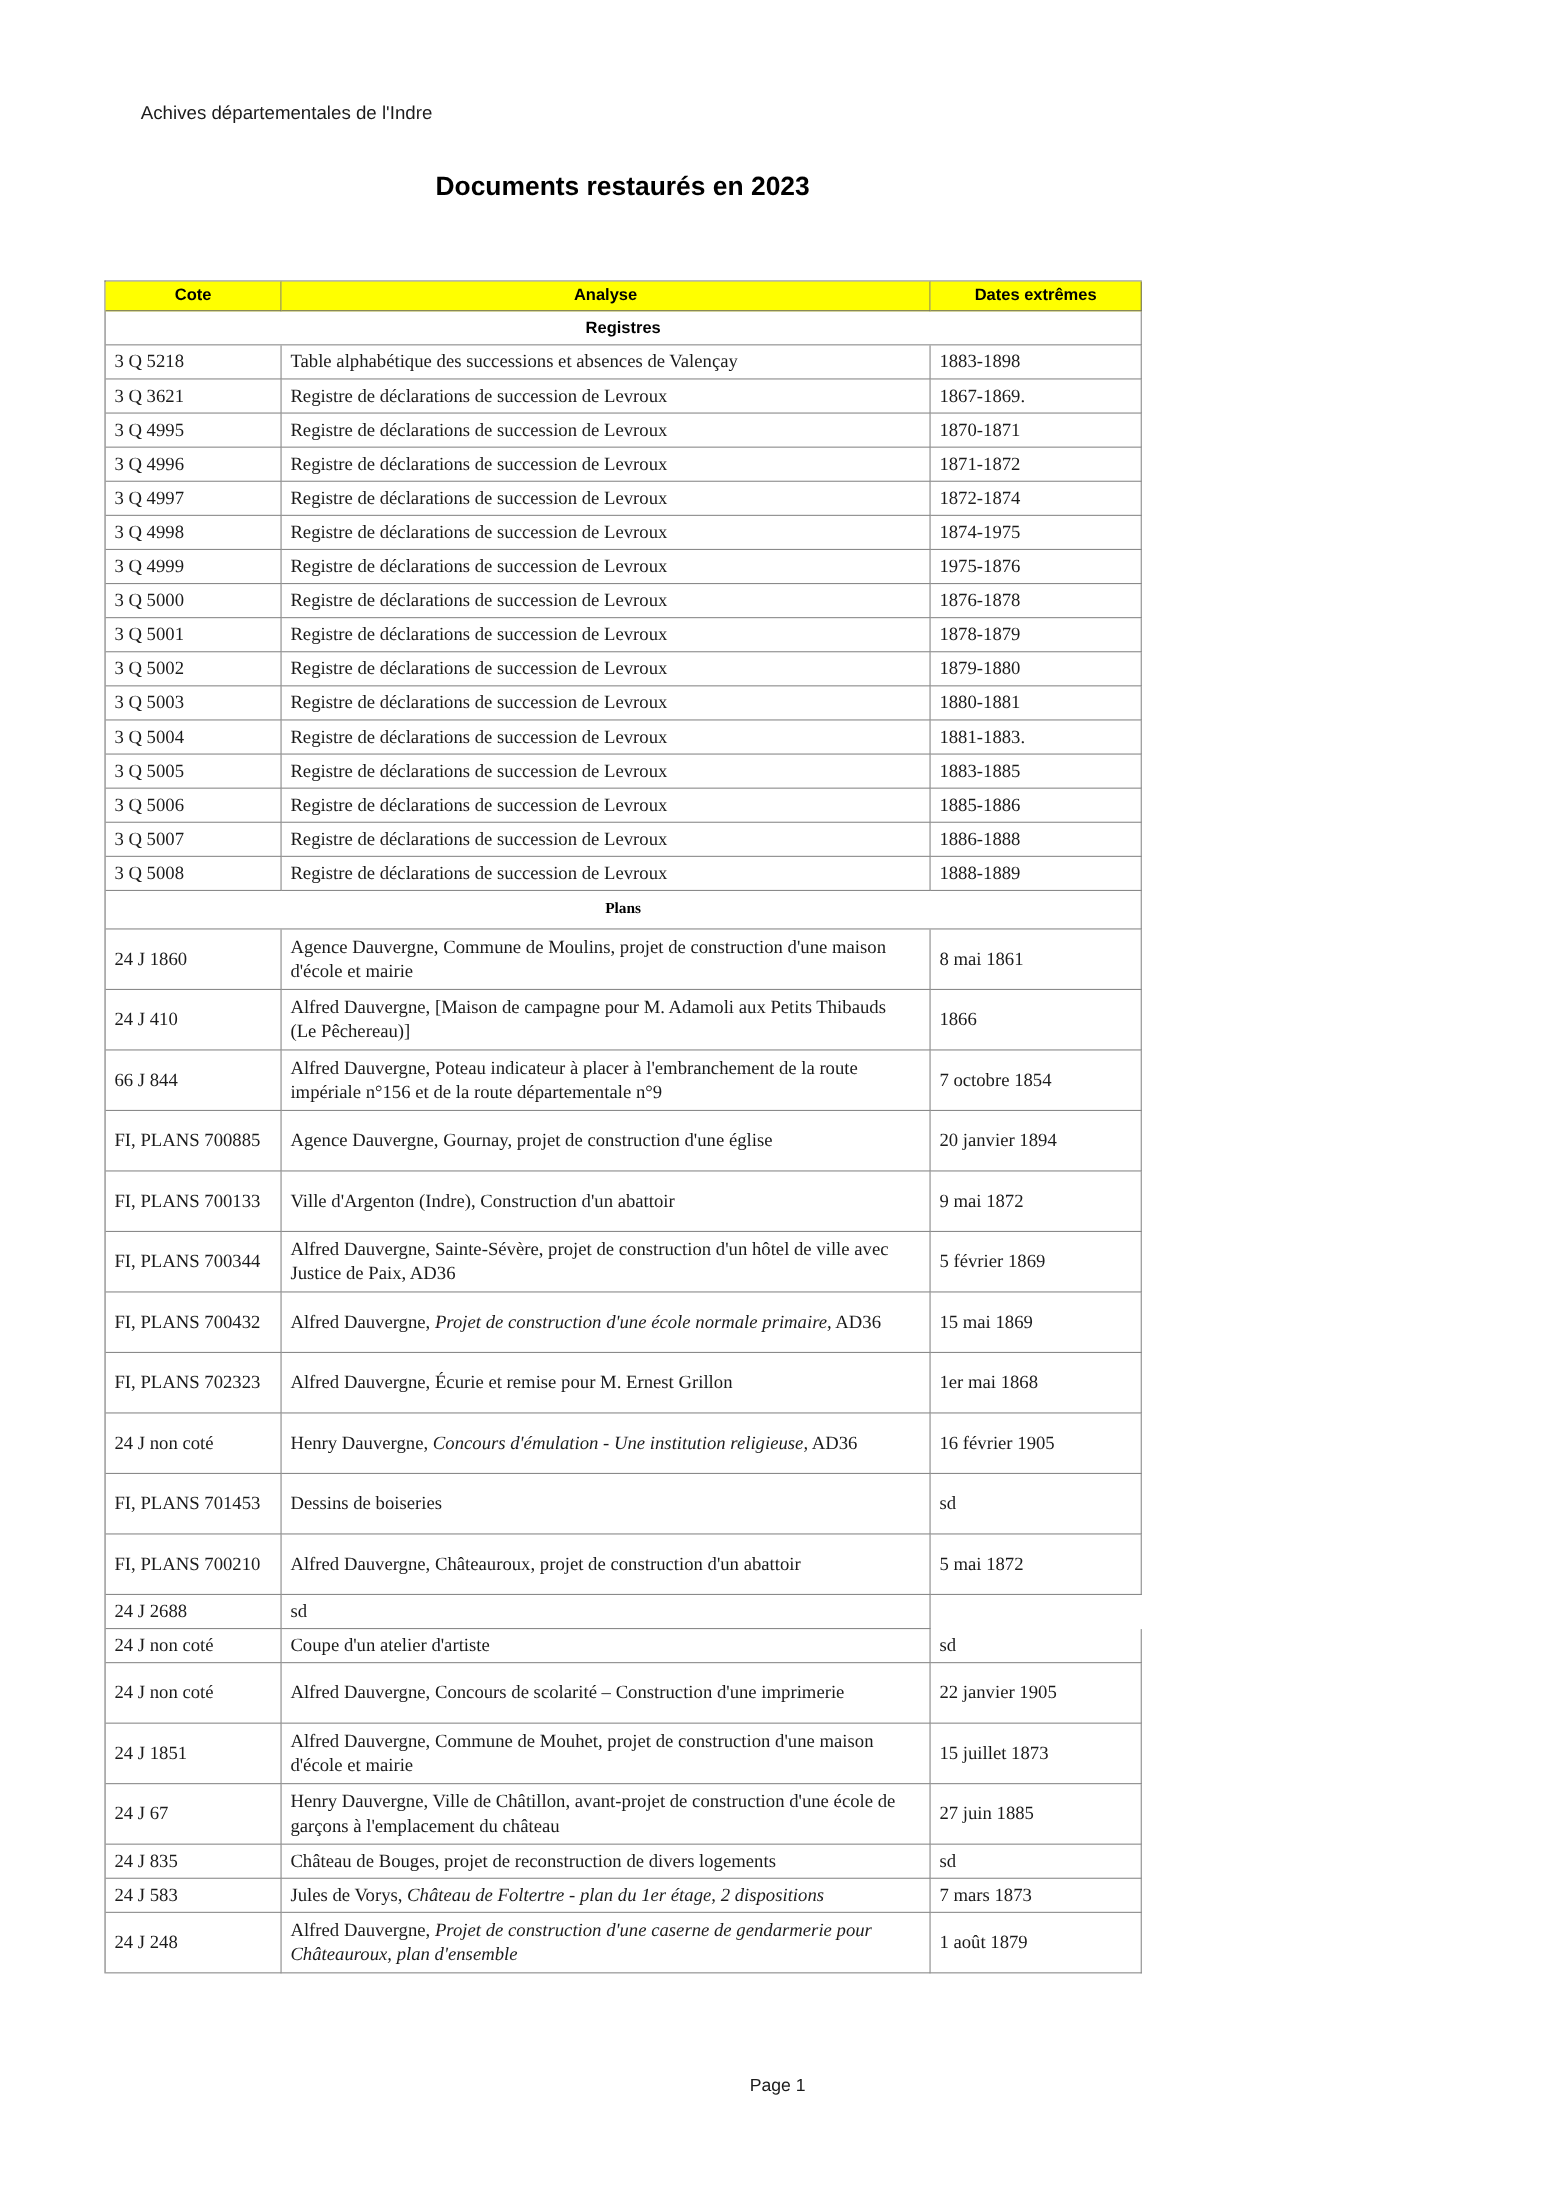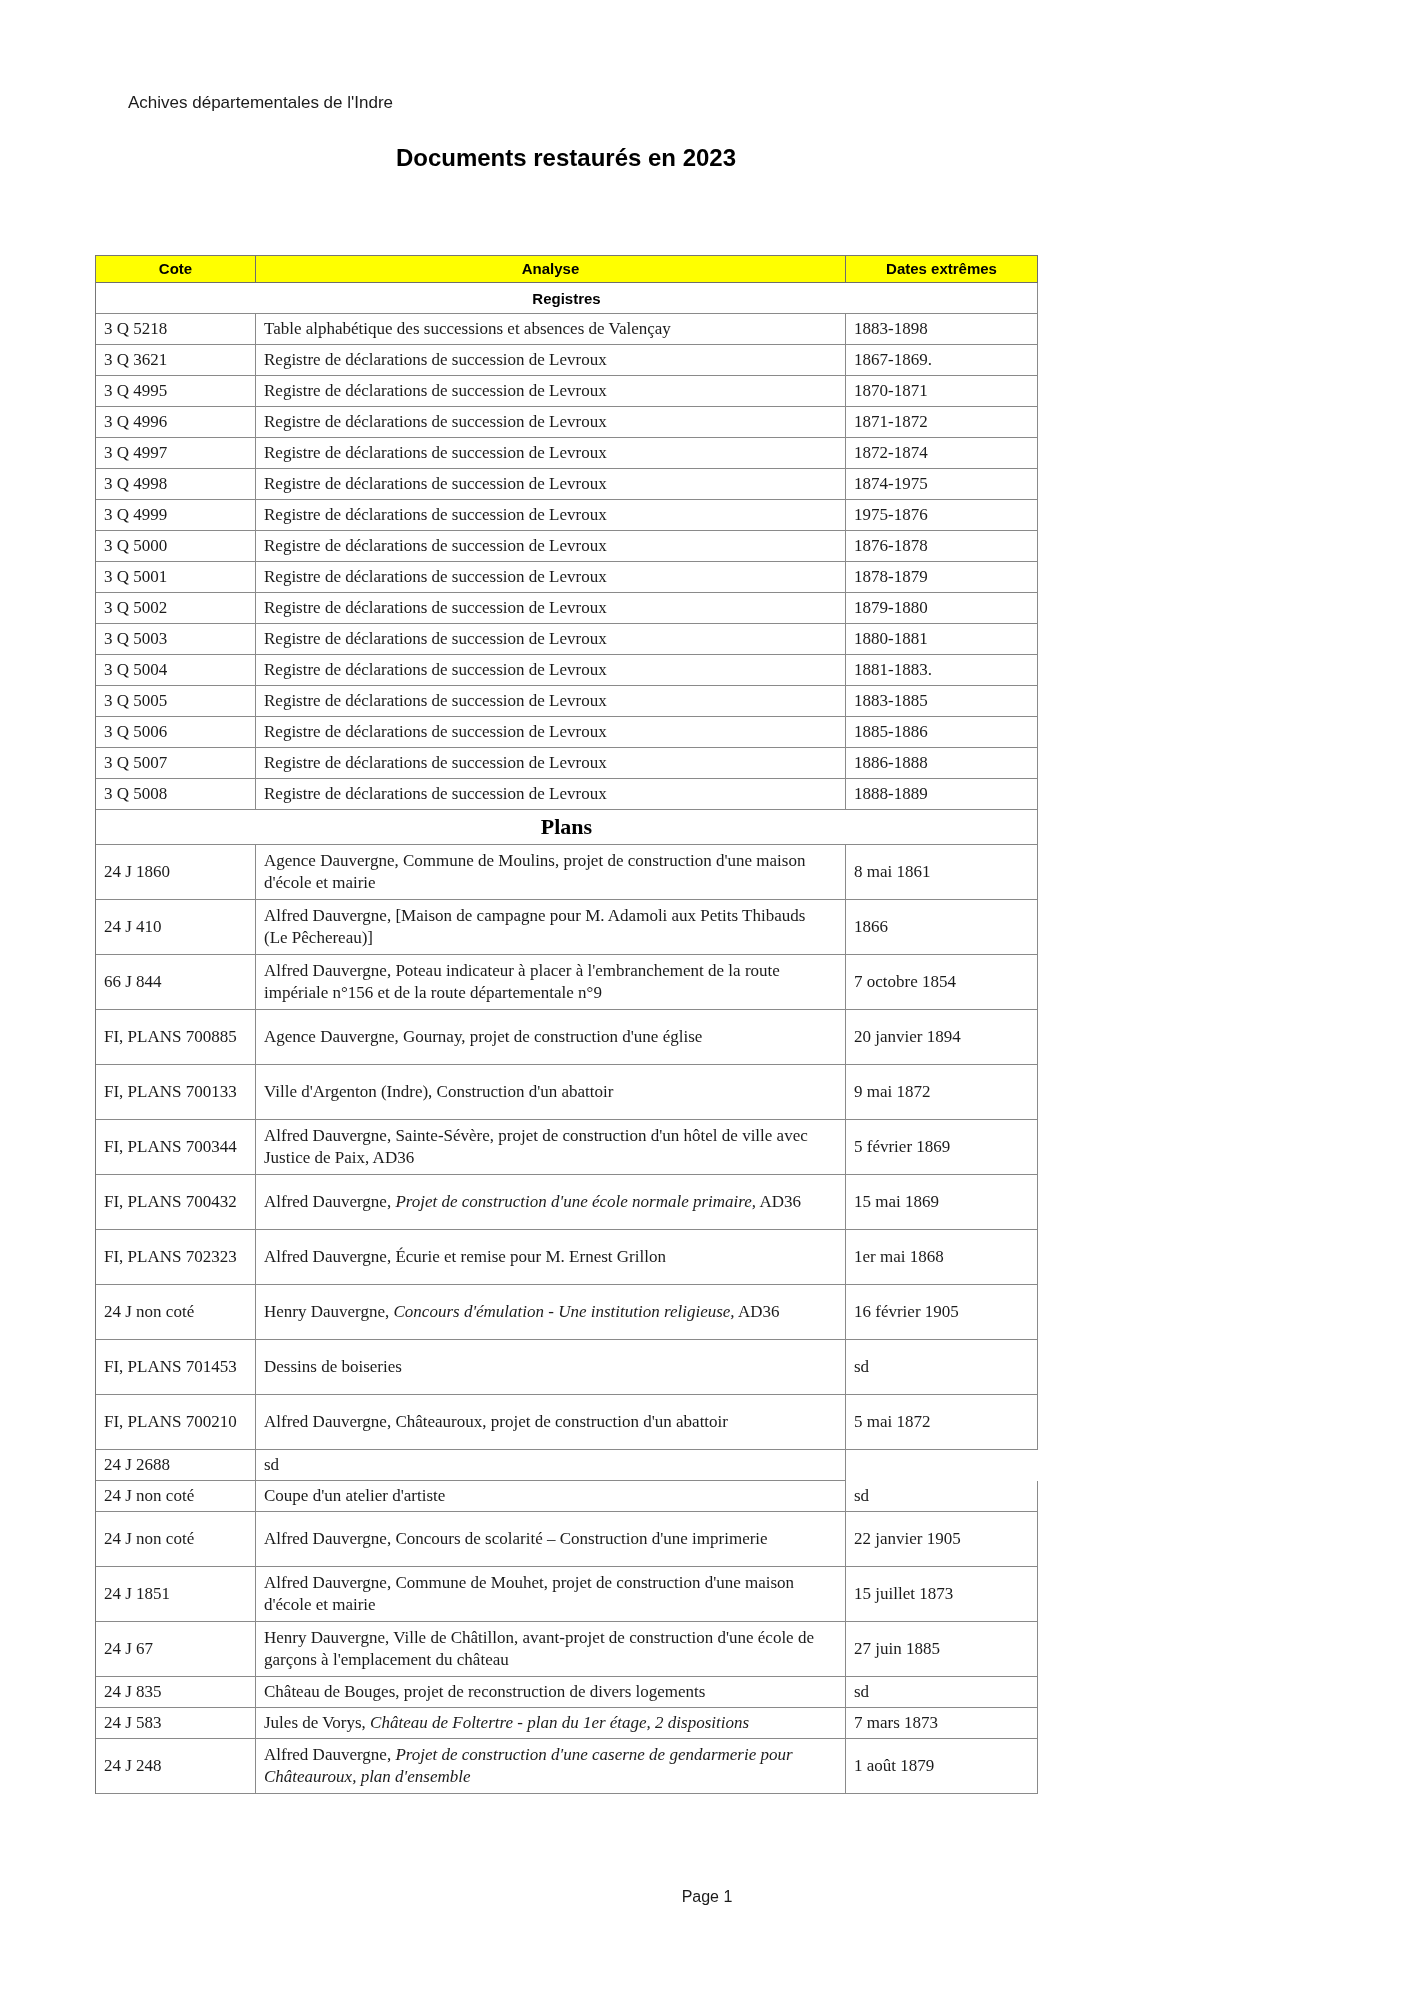--- a/index.html
+++ b/index.html
@@ -10,21 +10,21 @@
     font-family:"Liberation Serif", serif;
     color:#1b1b1b;
     overflow:hidden;
   }
   .doc-header{
     position:absolute;left:100px;top:93px;
     font-family:"Liberation Sans", sans-serif;
     font-size:17px;color:#1b1b1b;margin-left:28px;
   }
   .doc-title{
-    position:absolute;left:95px;top:144px;width:942px;
+    position:absolute;left:95px;top:156px;width:942px;
     margin:0;text-align:center;
     font-family:"Liberation Sans", sans-serif;
     font-size:24px;font-weight:bold;color:#000;
   }
   .tbl{
     position:absolute;left:95px;top:255px;width:942px;
     border-top:1px solid #767676;border-left:1px solid #767676;
     font-size:17px;
   }
   .row{display:grid;grid-template-columns:160px 590px 192px;}
@@ -40,21 +40,21 @@
     font-weight:bold;font-size:15px;color:#000;
     min-height:27px;padding:2px 4px;
     border-right:1px solid #6e6e6e;border-bottom:1px solid #6e6e6e;
   }
   .section-row{
     border-right:1px solid #8a8a8a;border-bottom:1px solid #8a8a8a;
     display:flex;align-items:center;justify-content:center;
     text-align:center;font-weight:bold;color:#000;
   }
   .section-sans{font-family:"Liberation Sans", sans-serif;font-size:15px;min-height:30px;}
-  .section-serif{font-family:"Liberation Serif", serif;font-size:22px;min-height:34px;}
+  .section-serif{font-family:"Liberation Serif", serif;font-size:14px;min-height:34px;}
   .data-row.compact .cell{min-height:31px;}
   .data-row.tall .cell{min-height:55px;}
   .c-analyse{padding-right:22px;}
   .c-analyse .seg.it{font-style:italic;}
   .doc-footer{
     position:absolute;left:0;top:1888px;width:1414px;
     text-align:center;
     font-family:"Liberation Sans", sans-serif;
     font-size:16px;color:#1b1b1b;
   }

